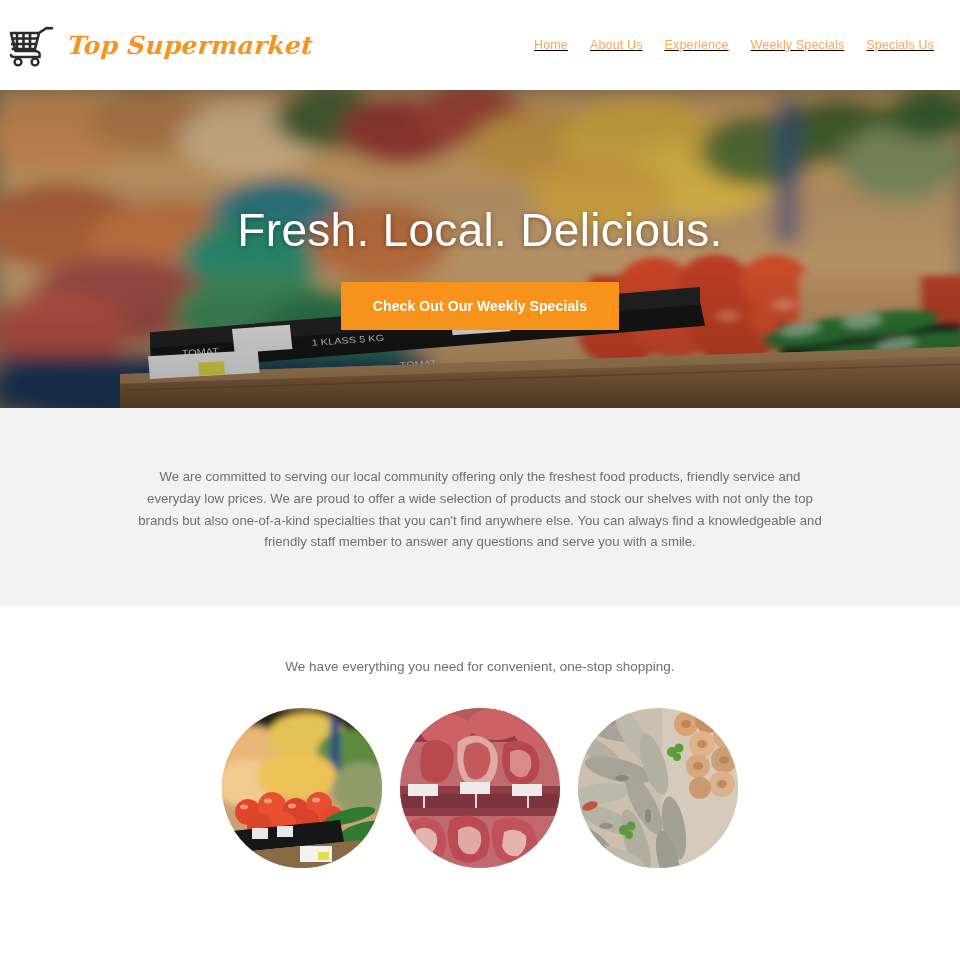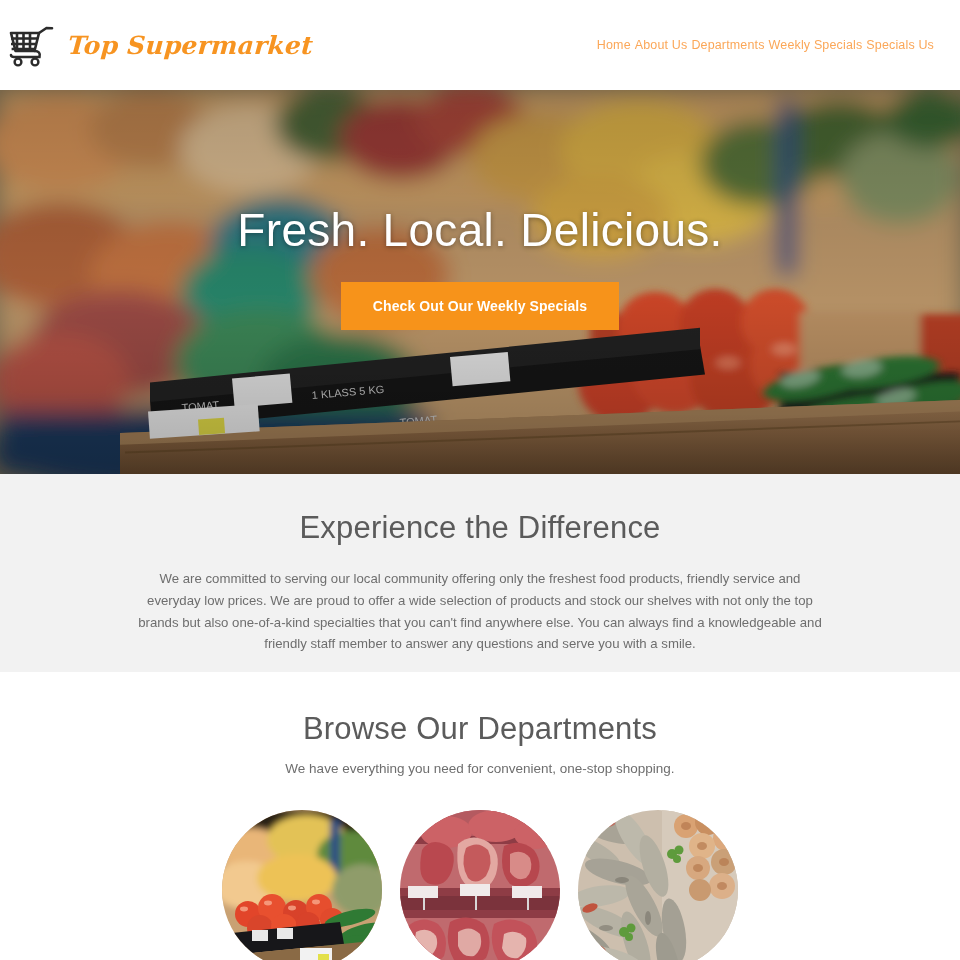--- a/index.html
+++ b/index.html
@@ -45,35 +45,36 @@
     color: #F79421;
     letter-spacing: 0.2px;
     white-space: nowrap;
     transform: skewX(-4deg);
   }
 
   .main-nav {
     margin-left: auto;
     display: flex;
     align-items: center;
-    gap: 4px;
+    gap: 22px;
+    text-decoration: underline;
   }
 
   .nav-link {
     font-size: 12.5px;
     color: #FBA758;
     text-decoration: none;
     white-space: nowrap;
     letter-spacing: 0.15px;
   }
 
   
   .hero {
     position: relative;
-    height: 384px;
+    height: 318px;
     overflow: hidden;
     background: #8a7a5c;
   }
 
   .hero-photo {
     position: absolute;
     inset: 0;
     width: 100%;
     height: 100%;
   }
@@ -199,21 +200,21 @@
       </g>
       <circle cx="12" cy="40" r="3.4" fill="none" stroke="#2b2b2b" stroke-width="2.4"></circle>
       <circle cx="29" cy="40" r="3.4" fill="none" stroke="#2b2b2b" stroke-width="2.4"></circle>
     </svg>
     <span class="brand-name">Top Supermarket</span>
   </a>
 
   <nav class="main-nav">
     <a class="nav-link" href="#">Home</a>
     <a class="nav-link" href="#">About Us</a>
-    <a class="nav-link" href="#">Departments</a>
+    <a class="nav-link" href="#">Experience</a>
     <a class="nav-link" href="#">Weekly Specials</a>
     <a class="nav-link" href="#">Specials Us</a>
   </nav>
 
 </header>
 
 <section class="hero">
 
   <svg class="hero-photo" viewBox="0 0 960 394" preserveAspectRatio="none">
     <defs>
@@ -319,26 +320,24 @@
   </svg>
 
   <div class="hero-inner">
     <h1 class="hero-title">Fresh. Local. Delicious.</h1>
     <button class="hero-cta">Check Out Our Weekly Specials</button>
   </div>
 
 </section>
 
 <section class="intro-section">
-  <h2 class="section-title">Experience the Difference</h2>
   <p class="intro-text">We are committed to serving our local community offering only the freshest food products, friendly service and everyday low prices. We are proud to offer a wide selection of products and stock our shelves with not only the top brands but also one-of-a-kind specialties that you can't find anywhere else. You can always find a knowledgeable and friendly staff member to answer any questions and serve you with a smile.</p>
 </section>
 
 <section class="dept-section">
-  <h2 class="section-title">Browse Our Departments</h2>
   <p class="dept-sub">We have everything you need for convenient, one-stop shopping.</p>
 
   <div class="dept-row">
 
     <div class="dept-card">
       <span class="dept-circle">
         <svg viewBox="0 0 160 160">
           <defs>
               <filter id="b1">
                 <feGaussianBlur stdDeviation="3.2"></feGaussianBlur>

